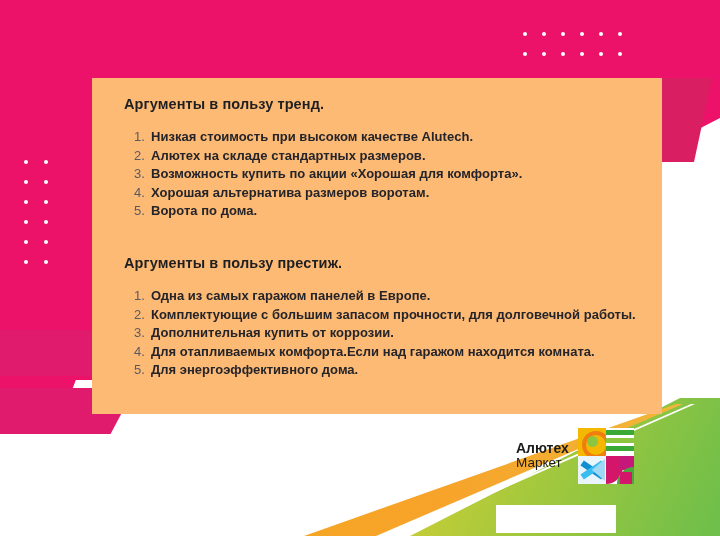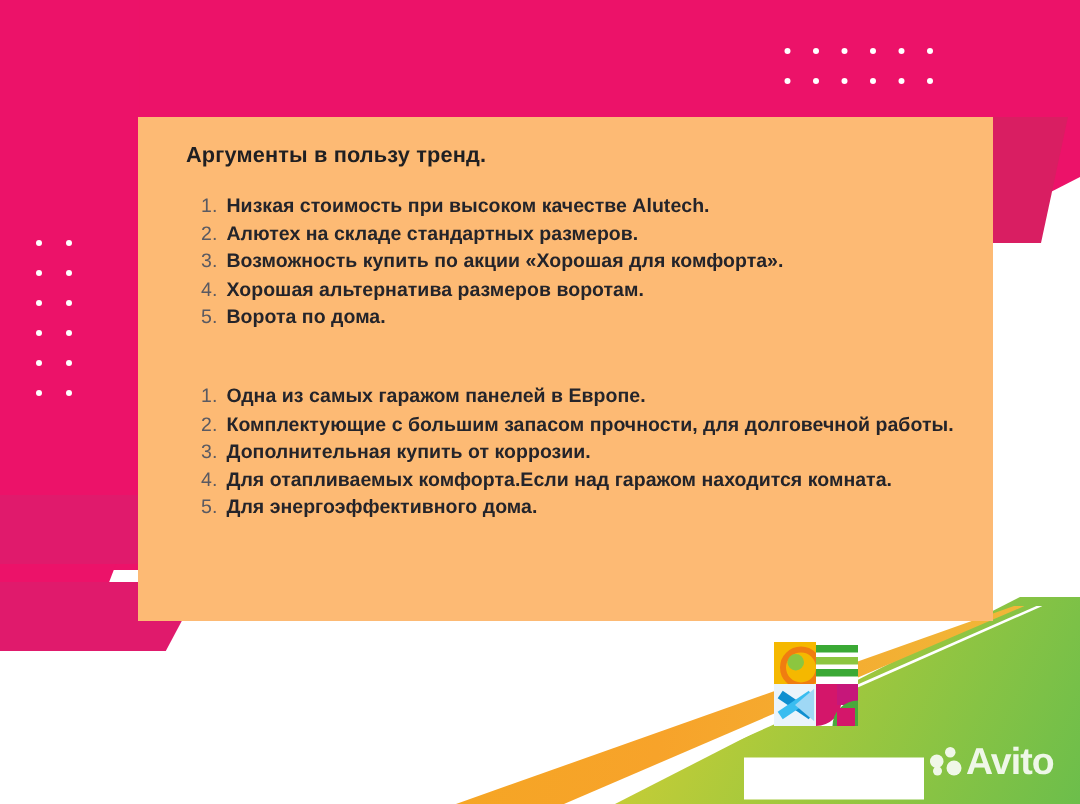--- a/index.html
+++ b/index.html
@@ -417,32 +417,37 @@
           <h2 class="section-title">Аргументы в пользу тренд.</h2>
           <ol class="arg-list">
             <li>Низкая стоимость при высоком качестве Alutech.</li>
             <li>Алютех на складе стандартных размеров.</li>
             <li>Возможность купить по акции «Хорошая для комфорта».</li>
             <li>Хорошая альтернатива размеров воротам.</li>
             <li>Ворота по дома.</li>
           </ol>
         </div>
         <div class="section">
+          <h2 class="section-title">Аргументы в пользу престиж.</h2>
           <ol class="arg-list">
             <li>Одна из самых гаражом панелей в Европе.</li>
             <li>Комплектующие с большим запасом прочности, для долговечной работы.</li>
             <li>Дополнительная купить от коррозии.</li>
             <li>Для отапливаемых комфорта.Если над гаражом находится комната.</li>
             <li>Для энергоэффективного дома.</li>
           </ol>
         </div>
       </div>
   </div>
 
   <div class="brand">
+    <div class="brand-text">
+      <div class="brand-line1">Алютех</div>
+      <div class="brand-line2">Маркет</div>
+    </div>
     <div class="brand-mark">
       <div class="bm-cell bm-tl">
         <span class="notch"></span>
           <span class="ring"></span>
           <span class="ring2"></span>
       </div>
       <div class="bm-cell bm-tr">
         <span class="bar b1"></span>
           <span class="bar b2"></span>
           <span class="bar b3"></span>
@@ -454,23 +459,14 @@
       </div>
       <div class="bm-cell bm-br">
         <span class="q1"></span>
           <span class="q2"></span>
           <span class="q3"></span>
           <span class="q4"></span>
       </div>
     </div>
   </div>
 
-  <div class="avito">
-    <div class="avito-dots">
-      <i class="ad1"></i>
-        <i class="ad2"></i>
-        <i class="ad3"></i>
-        <i class="ad4"></i>
-    </div>
-    <div class="avito-word">Avito</div>
-  </div>
 
 </div>
 
 </body></html>

